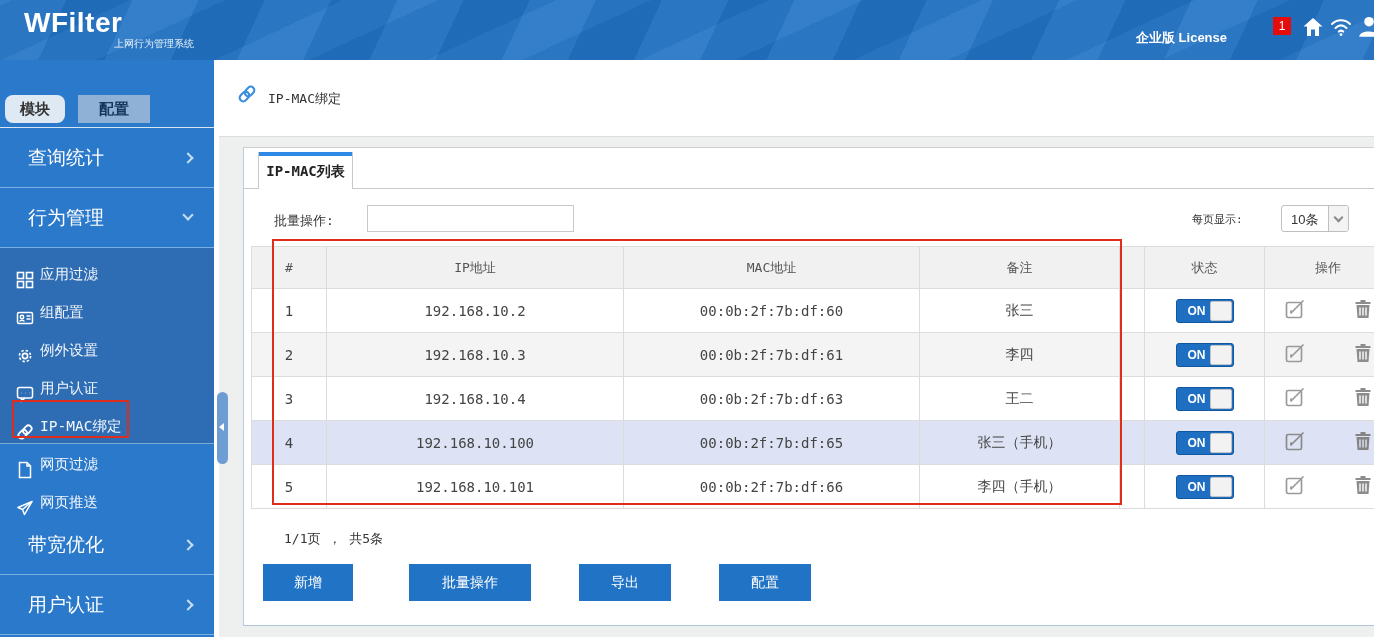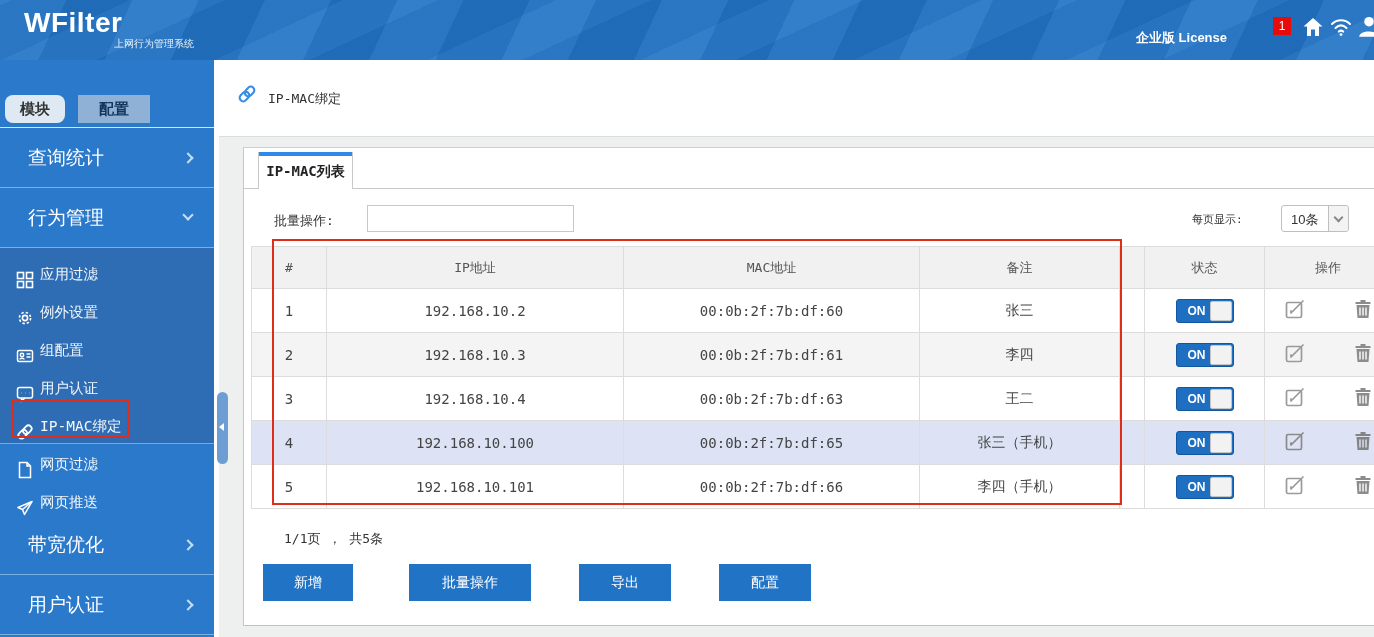--- a/index.html
+++ b/index.html
@@ -137,37 +137,37 @@
             <rect x="1.5" y="1.5" width="6" height="6"></rect>
               <rect x="10.5" y="1.5" width="6" height="6"></rect>
             <rect x="1.5" y="10.5" width="6" height="6"></rect>
               <rect x="10.5" y="10.5" width="6" height="6"></rect>
             </svg>
         </span>
         <span class="slabel">应用过滤</span>
       </div>
       <div class="subitem">
         <span class="sicon">
-          <svg width="18" height="18" viewBox="0 0 18 18" fill="none" stroke="#fff" stroke-width="1.6">
-            <circle cx="9" cy="9" r="2.6"></circle>
-              <circle cx="9" cy="9" r="5.6" stroke-dasharray="2.4 2"></circle>
-            </svg>
-        </span>
-        <span class="slabel">例外设置</span>
-      </div>
-      <div class="subitem">
-        <span class="sicon">
           <svg width="18" height="18" viewBox="0 0 18 18" fill="none" stroke="#fff" stroke-width="1.5">
             <rect x="1.5" y="3.5" width="15" height="11" rx="1.5"></rect>
               <circle cx="6" cy="8" r="1.7"></circle>
             <path d="M4 12.5 C4 10.8, 8 10.8, 8 12.5"></path>
               <path d="M10.5 7 H14.5 M10.5 10 H14.5"></path>
             </svg>
         </span>
         <span class="slabel">组配置</span>
+      </div>
+      <div class="subitem">
+        <span class="sicon">
+          <svg width="18" height="18" viewBox="0 0 18 18" fill="none" stroke="#fff" stroke-width="1.6">
+            <circle cx="9" cy="9" r="2.6"></circle>
+              <circle cx="9" cy="9" r="5.6" stroke-dasharray="2.4 2"></circle>
+            </svg>
+        </span>
+        <span class="slabel">例外设置</span>
       </div>
       <div class="subitem">
         <span class="sicon">
           <svg width="18" height="18" viewBox="0 0 18 18" fill="none" stroke="#fff" stroke-width="1.5">
             <rect x="1.5" y="2.5" width="15" height="10.5" rx="2"></rect>
               <path d="M5.5 13 L5.5 16 L9 13"></path>
             <path d="M5 8 H5.2 M9 8 H9.2 M13 8 H13.2" stroke-width="2"></path>
             </svg>
         </span>
         <span class="slabel">用户认证</span>

